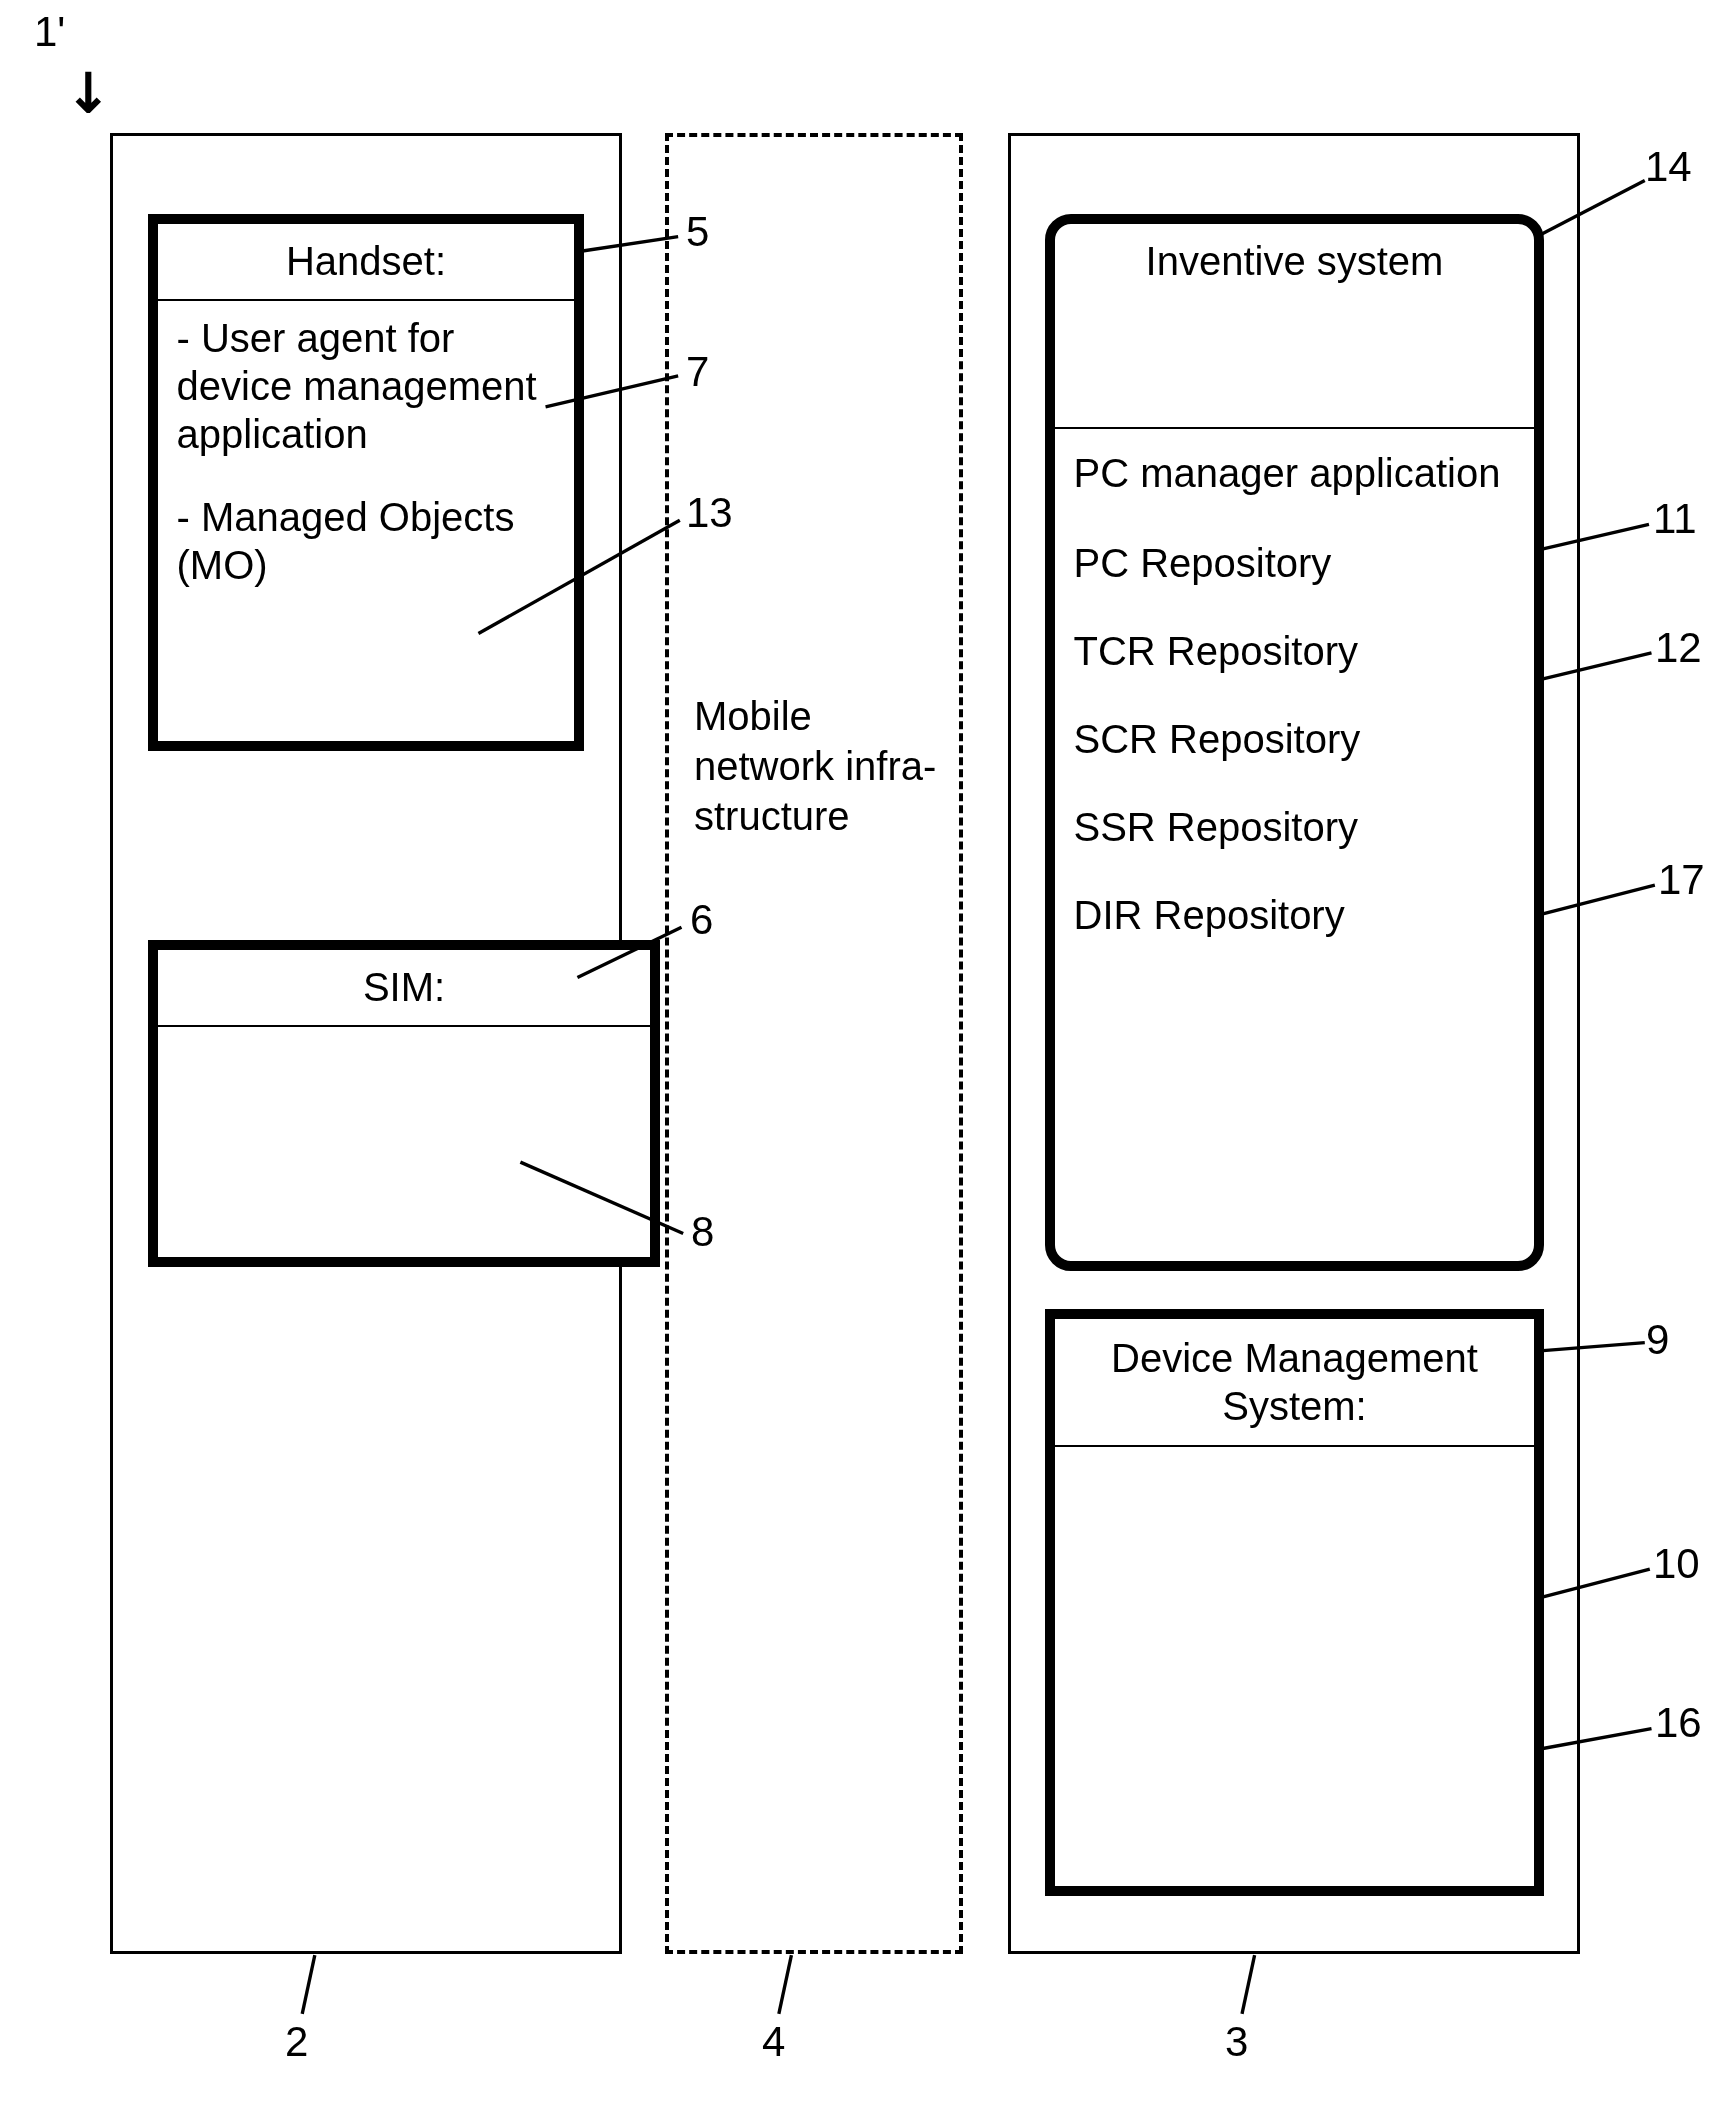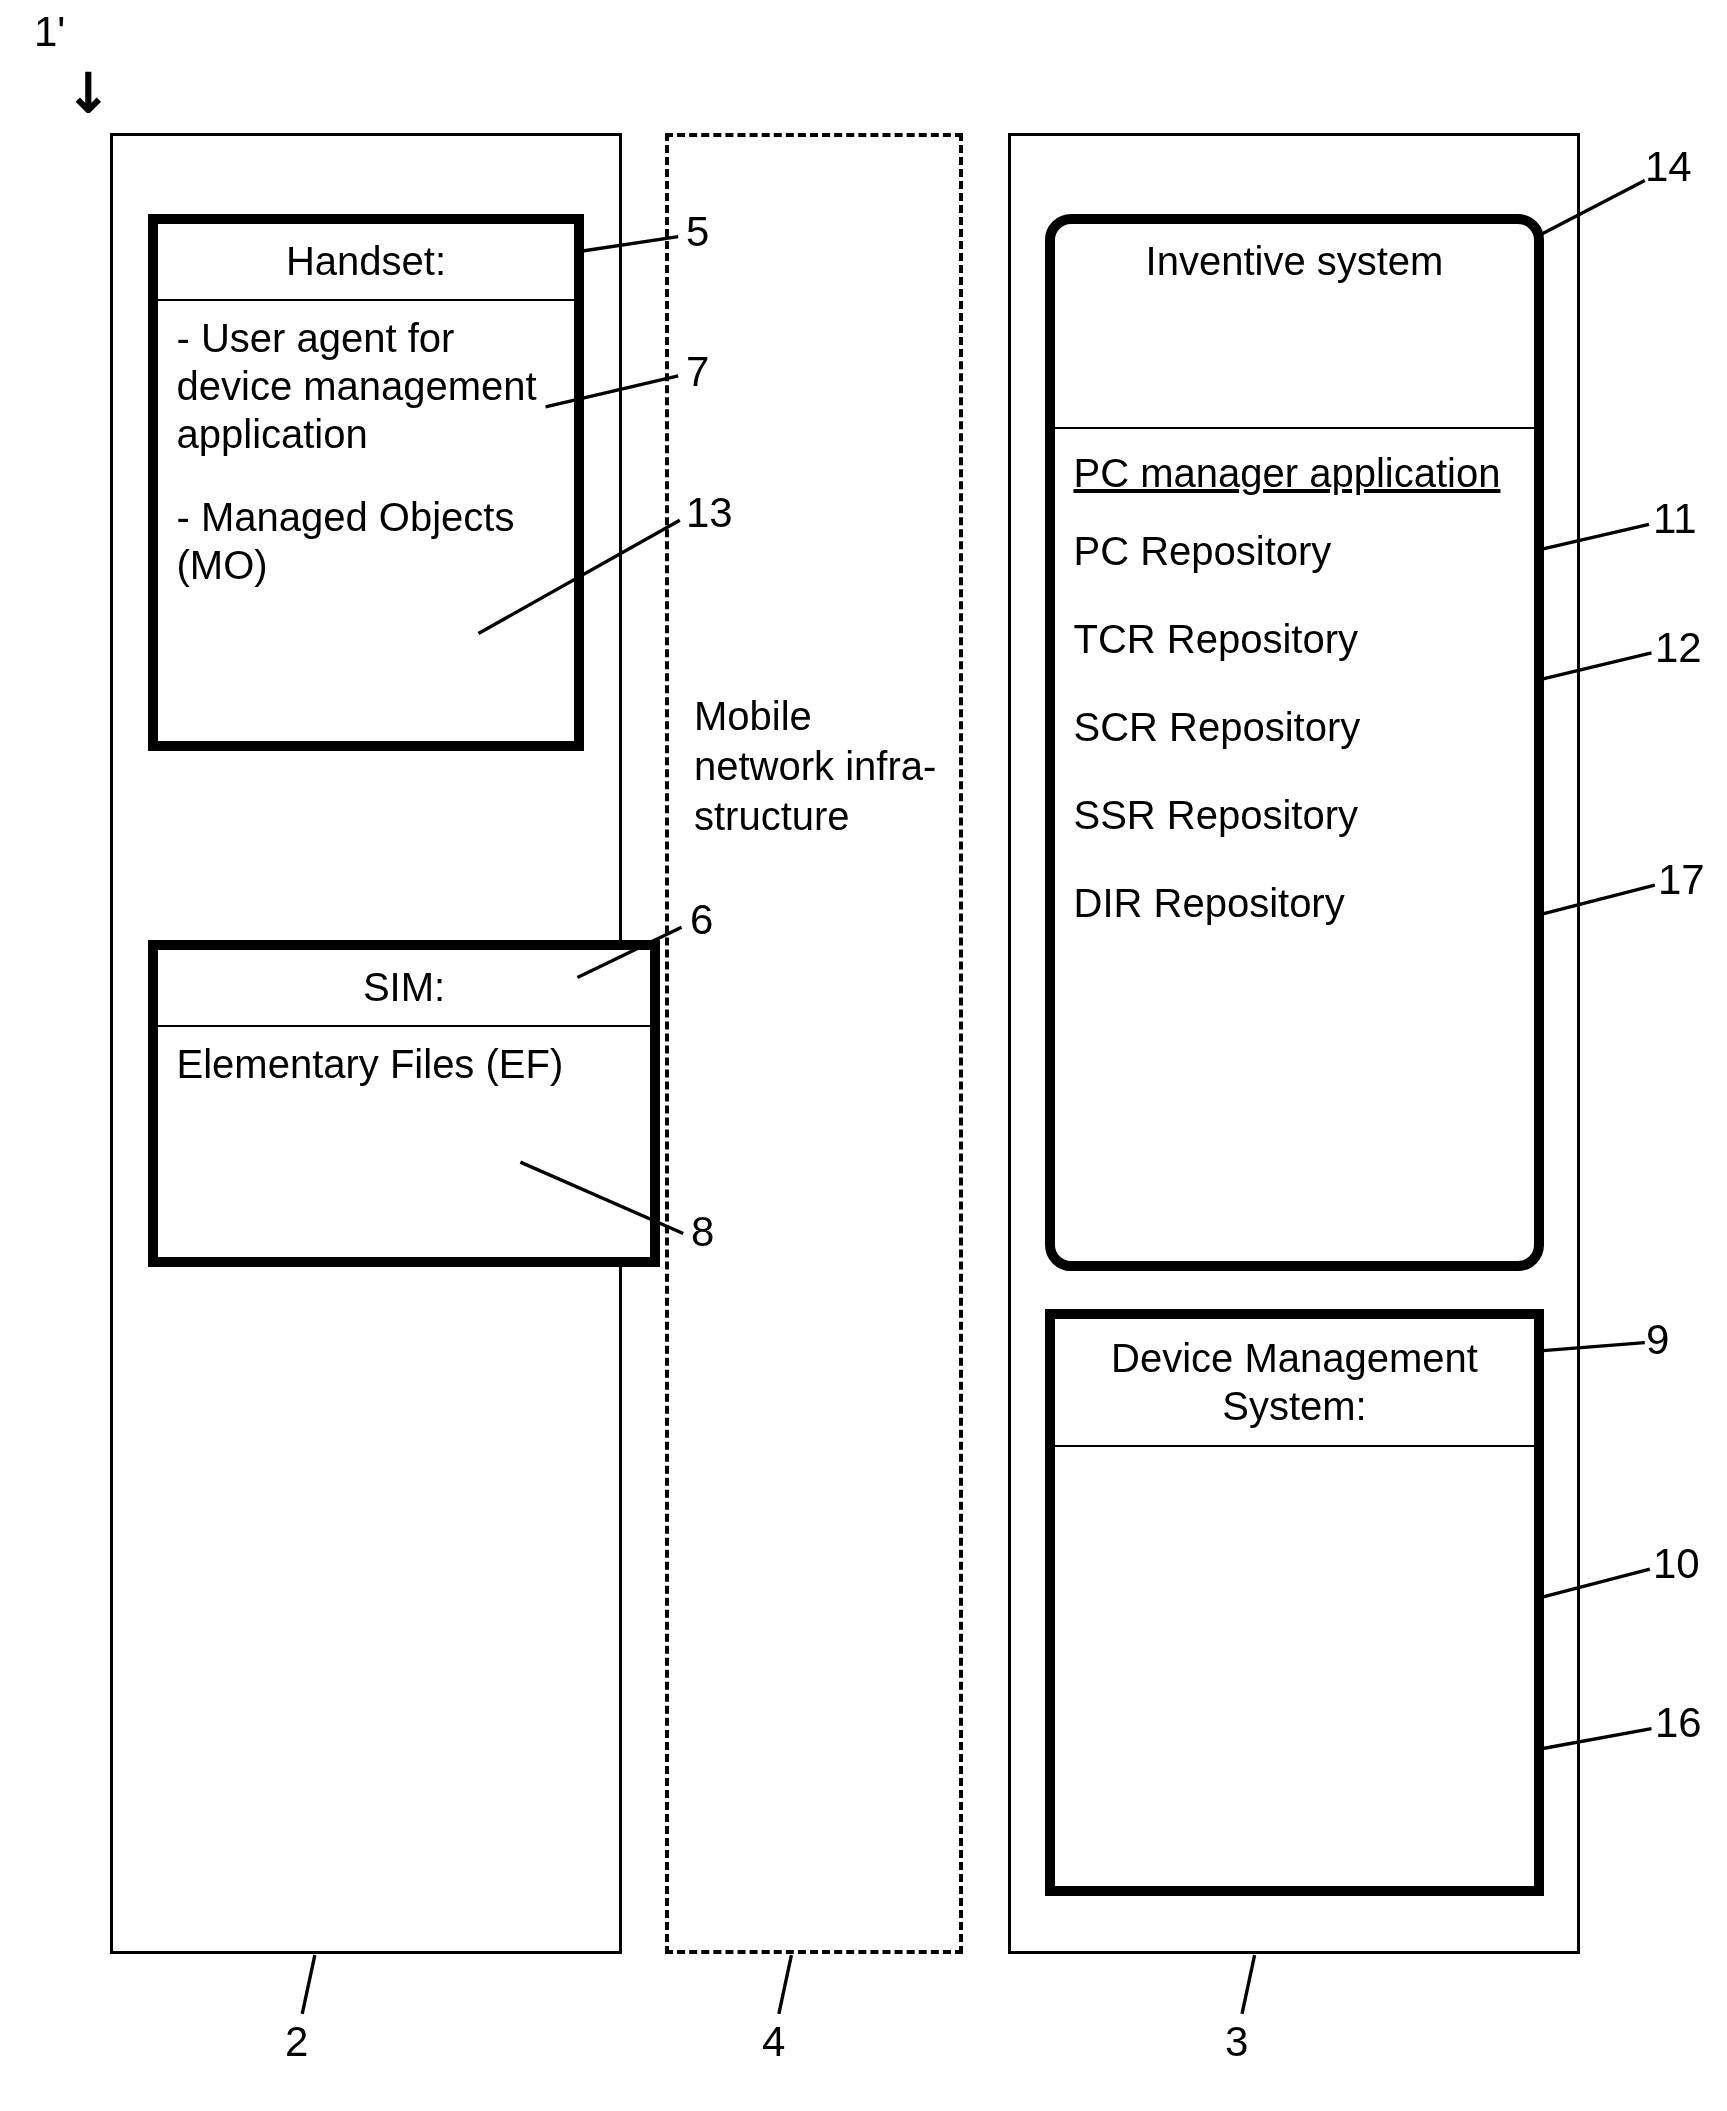--- a/index.html
+++ b/index.html
@@ -78,29 +78,26 @@
   <div class="box" style="left:148px; top:214px; width:436px; height:537px;">
     <div class="box-title">Handset:</div>
     <div class="box-body">
       <p style="margin-bottom:35px;">- User agent for device management application</p>
       <p>- Managed Objects (MO)</p>
     </div>
   </div>
 
   <div class="box" style="left:148px; top:940px; width:512px; height:327px;">
     <div class="box-title">SIM:</div>
-    <div class="box-body">
-      <p>Elementary Files (EF)</p>
-    </div>
   </div>
 
   <div class="box" style="left:1045px; top:214px; width:499px; height:1057px;border-radius:26px;">
     <div class="box-title" style="padding-bottom:143px;">Inventive system</div>
     <div class="box-body" style="padding-top:20px;">
-      <p style="margin-bottom:30px;text-decoration:underline;">PC manager application</p>
+      <p style="margin-bottom:42px;">PC manager application</p>
       <p style="margin-bottom:40px;">PC Repository</p>
       <p style="margin-bottom:40px;">TCR Repository</p>
       <p style="margin-bottom:40px;">SCR Repository</p>
       <p style="margin-bottom:40px;">SSR Repository</p>
       <p>DIR Repository</p>
     </div>
   </div>
 
   <div class="box" style="left:1045px; top:1309px; width:499px; height:587px;">
     <div class="box-title" style="line-height:1.2;">Device Management System:</div>

